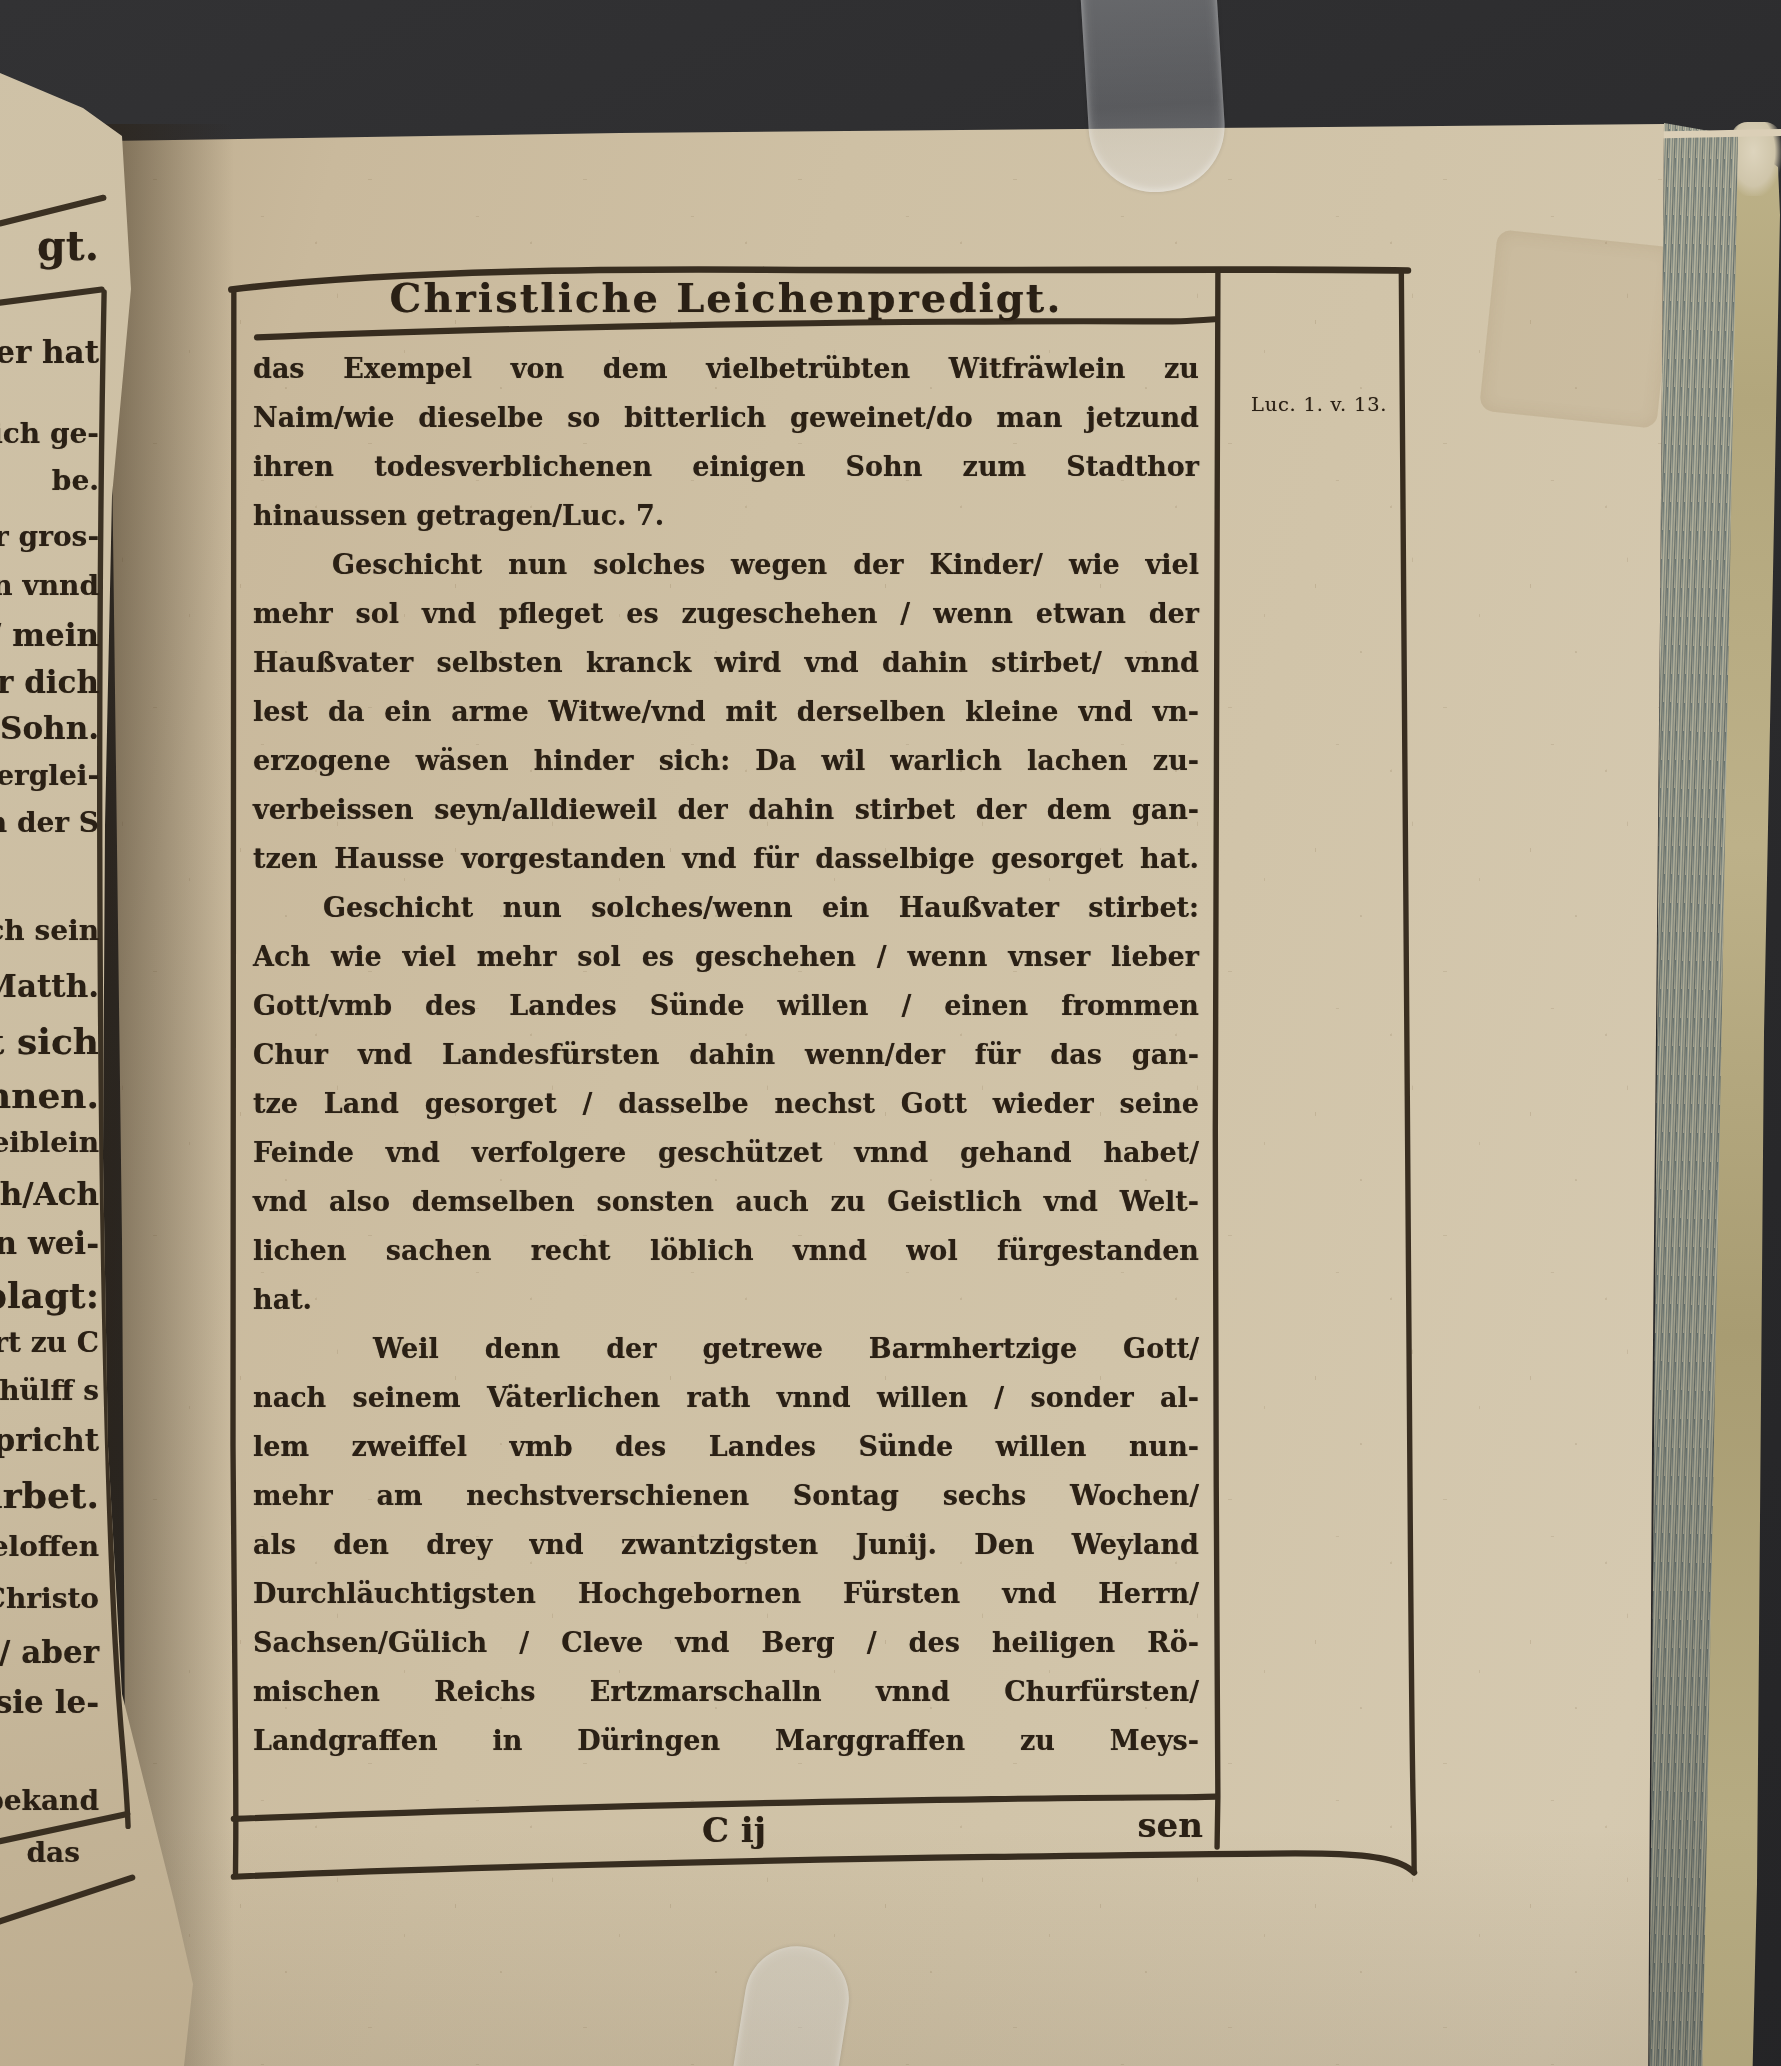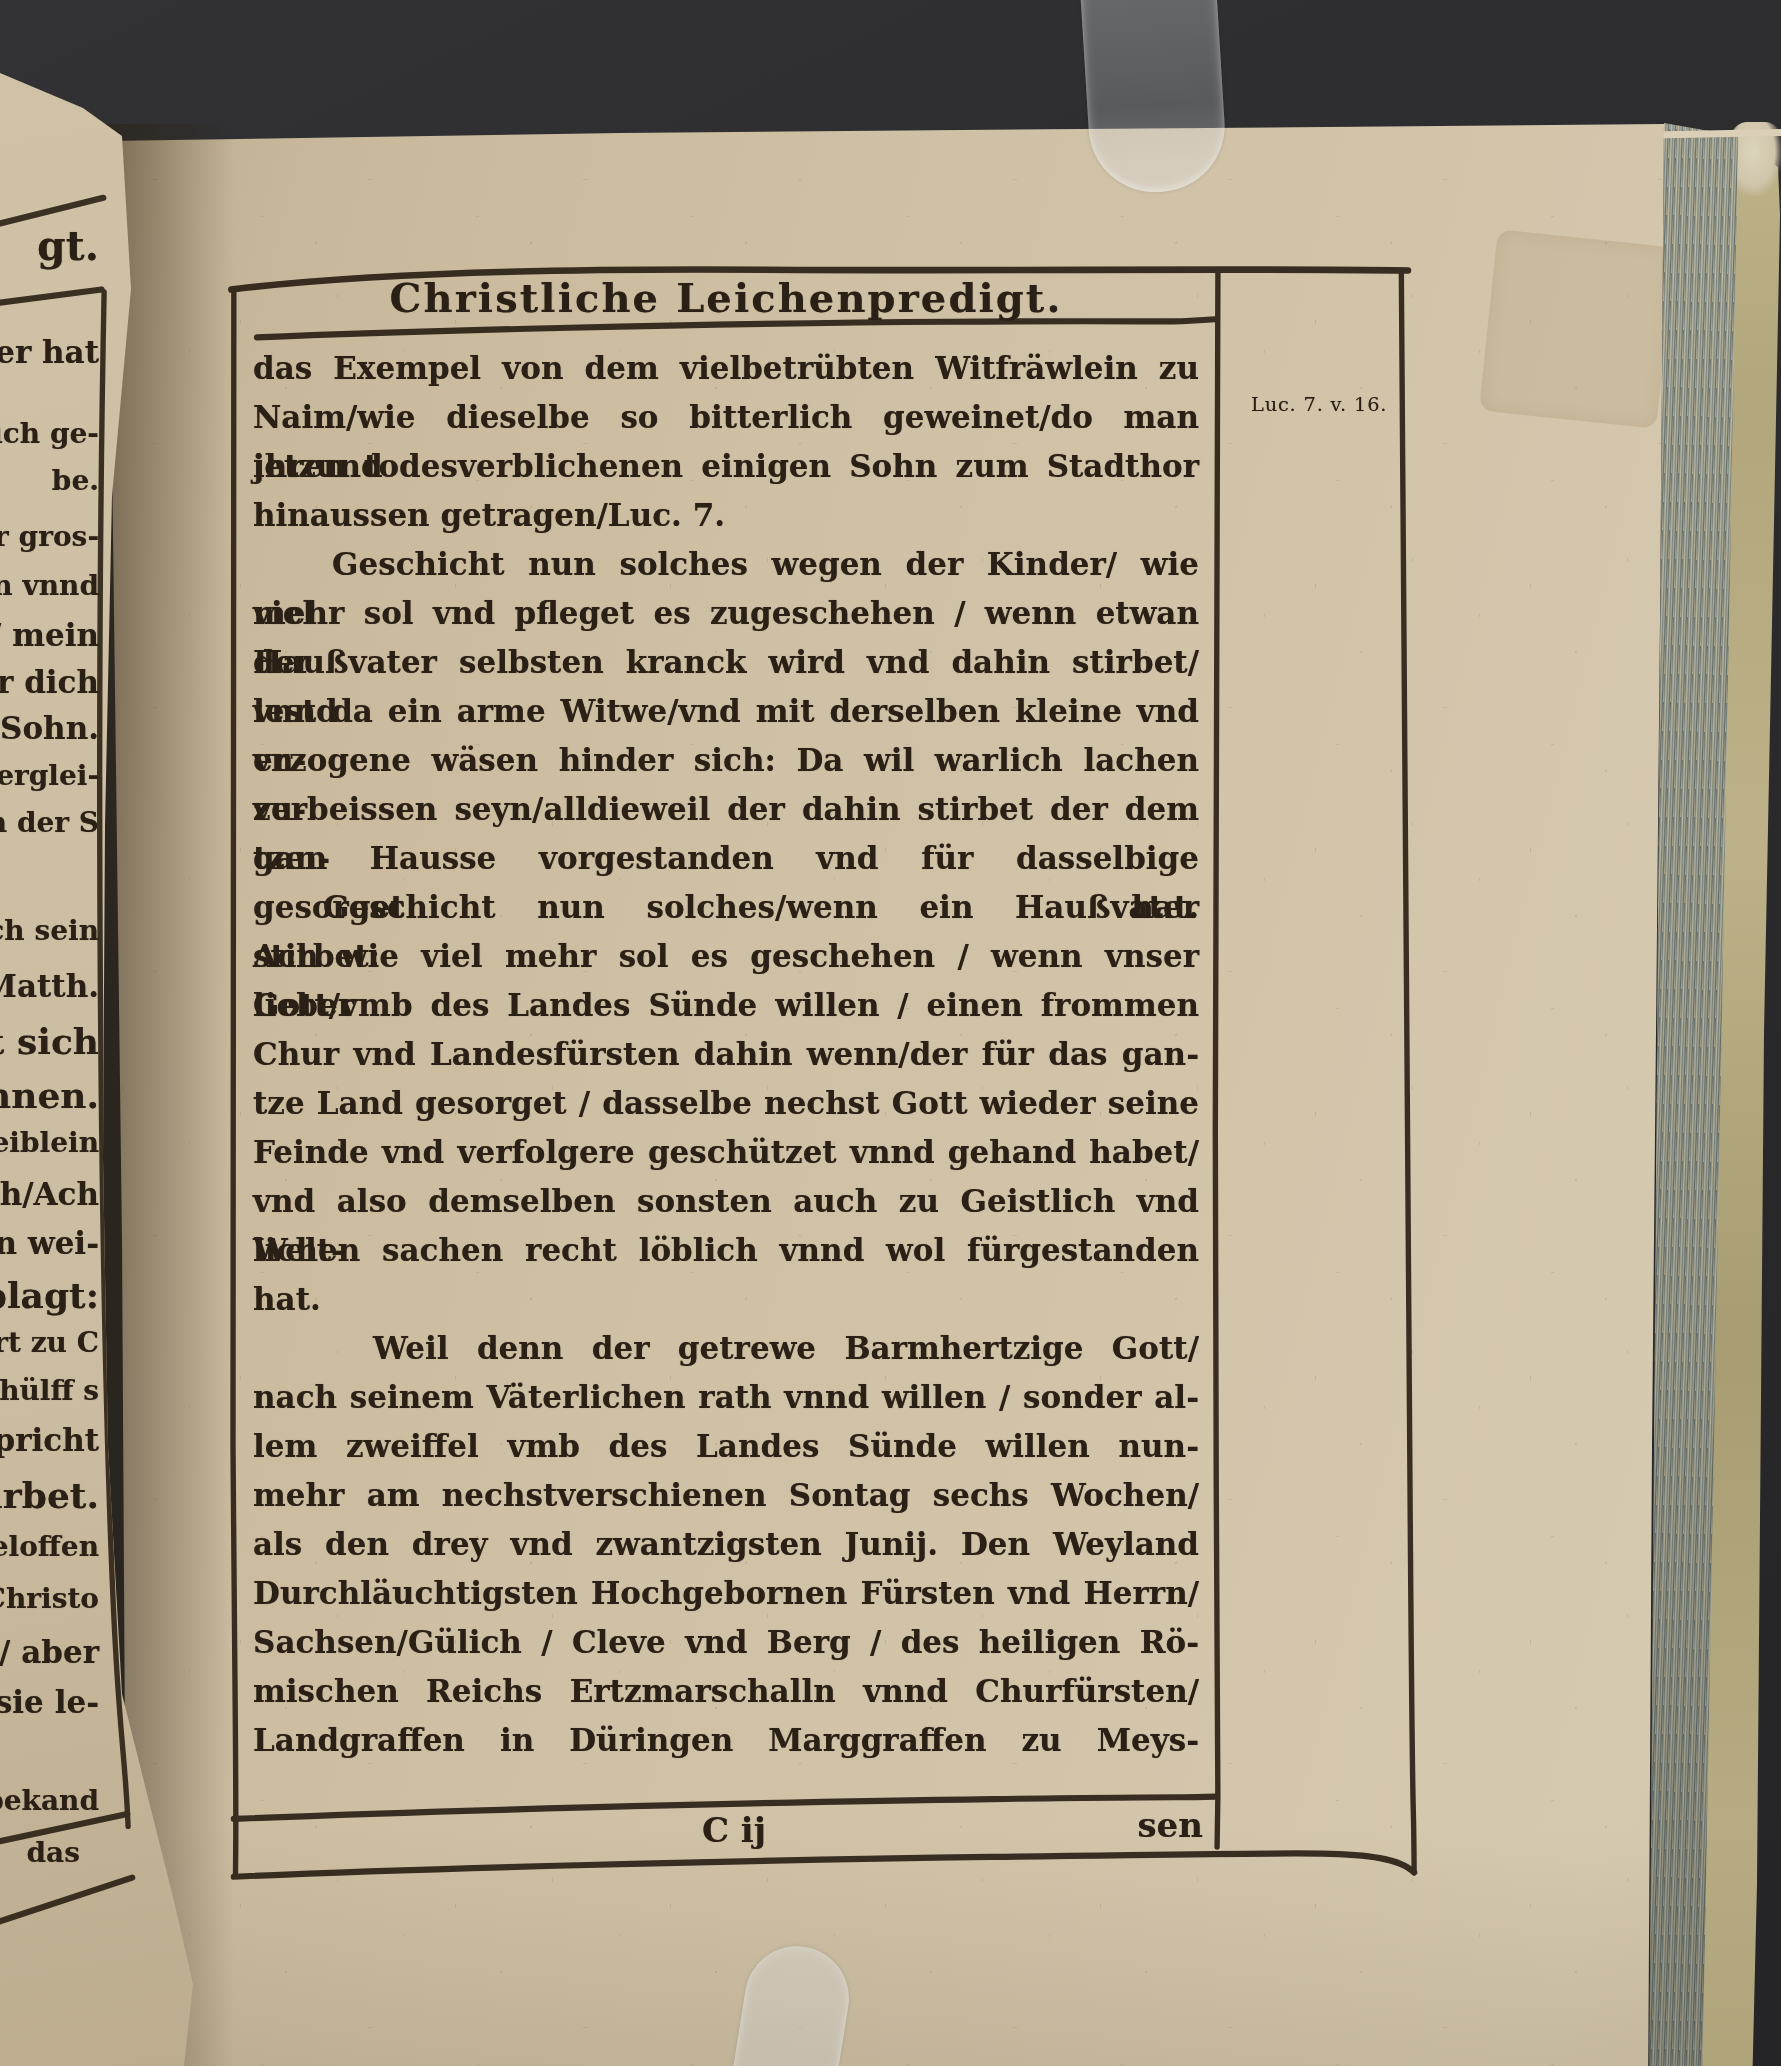--- a/index.html
+++ b/index.html
@@ -75,21 +75,21 @@
                0 0 4.1px rgba(0,0,0,.12);
   }
   .strap-top{left:1086px;top:-25px;width:136px;height:217px;border-radius:0 0 66px 66px;transform:rotate(-3.5deg);}
   .strap-bottom{left:753px;top:1947px;width:104px;height:314px;border-radius:52px 52px 0 0;transform:rotate(9deg);transform-origin:50% 0;}
   
   .ink{color:#2a2015;text-shadow:0 0 0.8px rgba(42,32,21,.45);}
   .page-heading{
     left:253px;top:274px;width:946px;text-align:center;
     font-size:40px;font-weight:bold;letter-spacing:2.1px;white-space:nowrap;
   }
-  .textcol{left:253px;top:344px;width:946px;font-size:31px;font-weight:bold;}
+  .textcol{left:253px;top:344px;width:946px;font-size:27px;font-weight:bold;}
   .line{height:49px;line-height:49px;white-space:nowrap;overflow:visible;}
   .line.j{white-space:normal;text-align:justify;text-align-last:justify;word-spacing:0.8px;}
   .margin-note{
     left:1251px;top:393px;width:140px;font-size:19.4px;letter-spacing:0.8px;
     font-weight:normal;white-space:nowrap;
   }
   .sig-row{left:261px;top:1810px;width:946px;height:50px;font-size:34px;font-weight:bold;}
   .signature{position:absolute;left:0;width:100%;text-align:center;}
   .catchword{position:absolute;right:4.1px;top:-5px;}
   
@@ -149,21 +149,21 @@
       <div class="line j" style="text-indent: 120px;">Weil denn der getrewe Barmhertzige Gott/</div>
       <div class="line j">nach seinem Väterlichen rath vnnd willen / sonder al-</div>
       <div class="line j">lem zweiffel vmb des Landes Sünde willen nun-</div>
       <div class="line j">mehr am nechstverschienen Sontag sechs Wochen/</div>
       <div class="line j">als den drey vnd zwantzigsten Junij. Den Weyland</div>
       <div class="line j">Durchläuchtigsten Hochgebornen Fürsten vnd Herrn/</div>
       <div class="line j">Sachsen/Gülich / Cleve vnd Berg / des heiligen Rö-</div>
       <div class="line j">mischen Reichs Ertzmarschalln vnnd Churfürsten/</div>
       <div class="line j">Landgraffen in Düringen Marggraffen zu Meys-</div>
     </div>
-  <div class="abs ink margin-note">Luc. 7. v. 16.</div>
+  <div class="abs ink margin-note">Luc. 1. v. 13.</div>
   <div class="abs ink sig-row">
     <span class="signature">C ij</span>
     <span class="catchword">sen</span>
   </div>
 </div>
 
 <div class="abs gutter-shadow"></div>
 
 <div class="abs left-page">
   <svg class="abs rules" width="1781" height="2227" viewBox="0 0 4311 5389">

